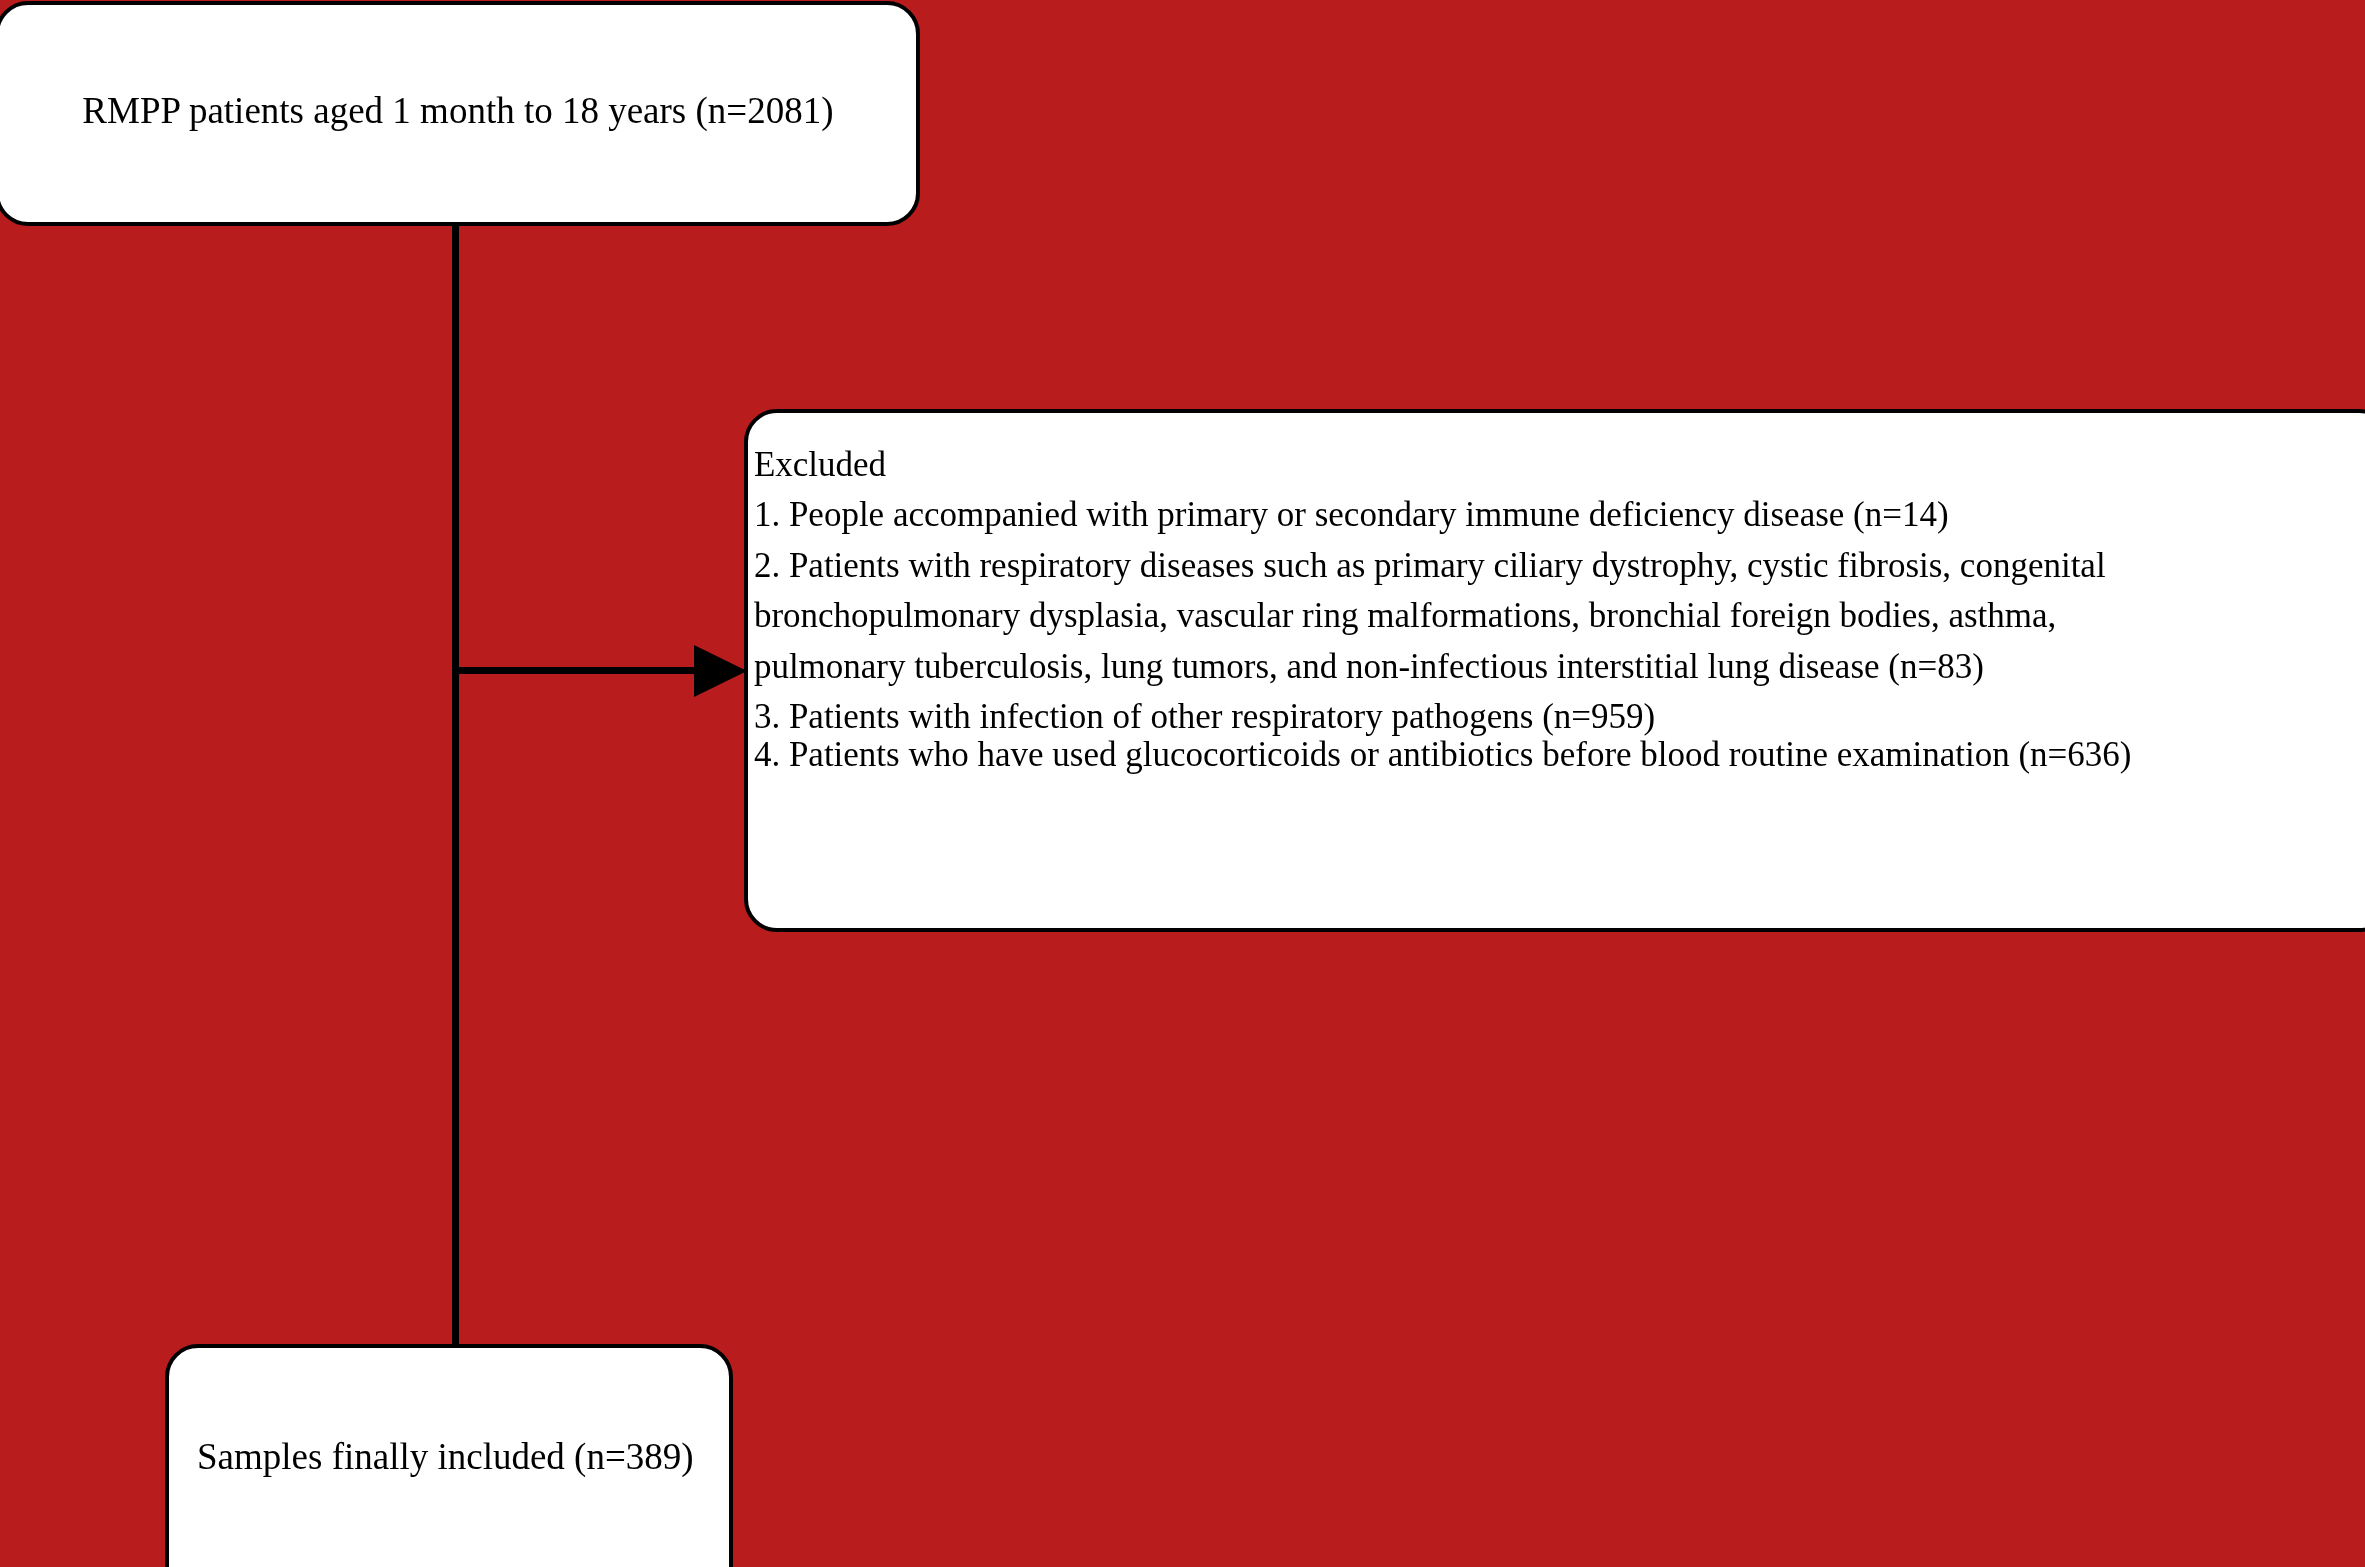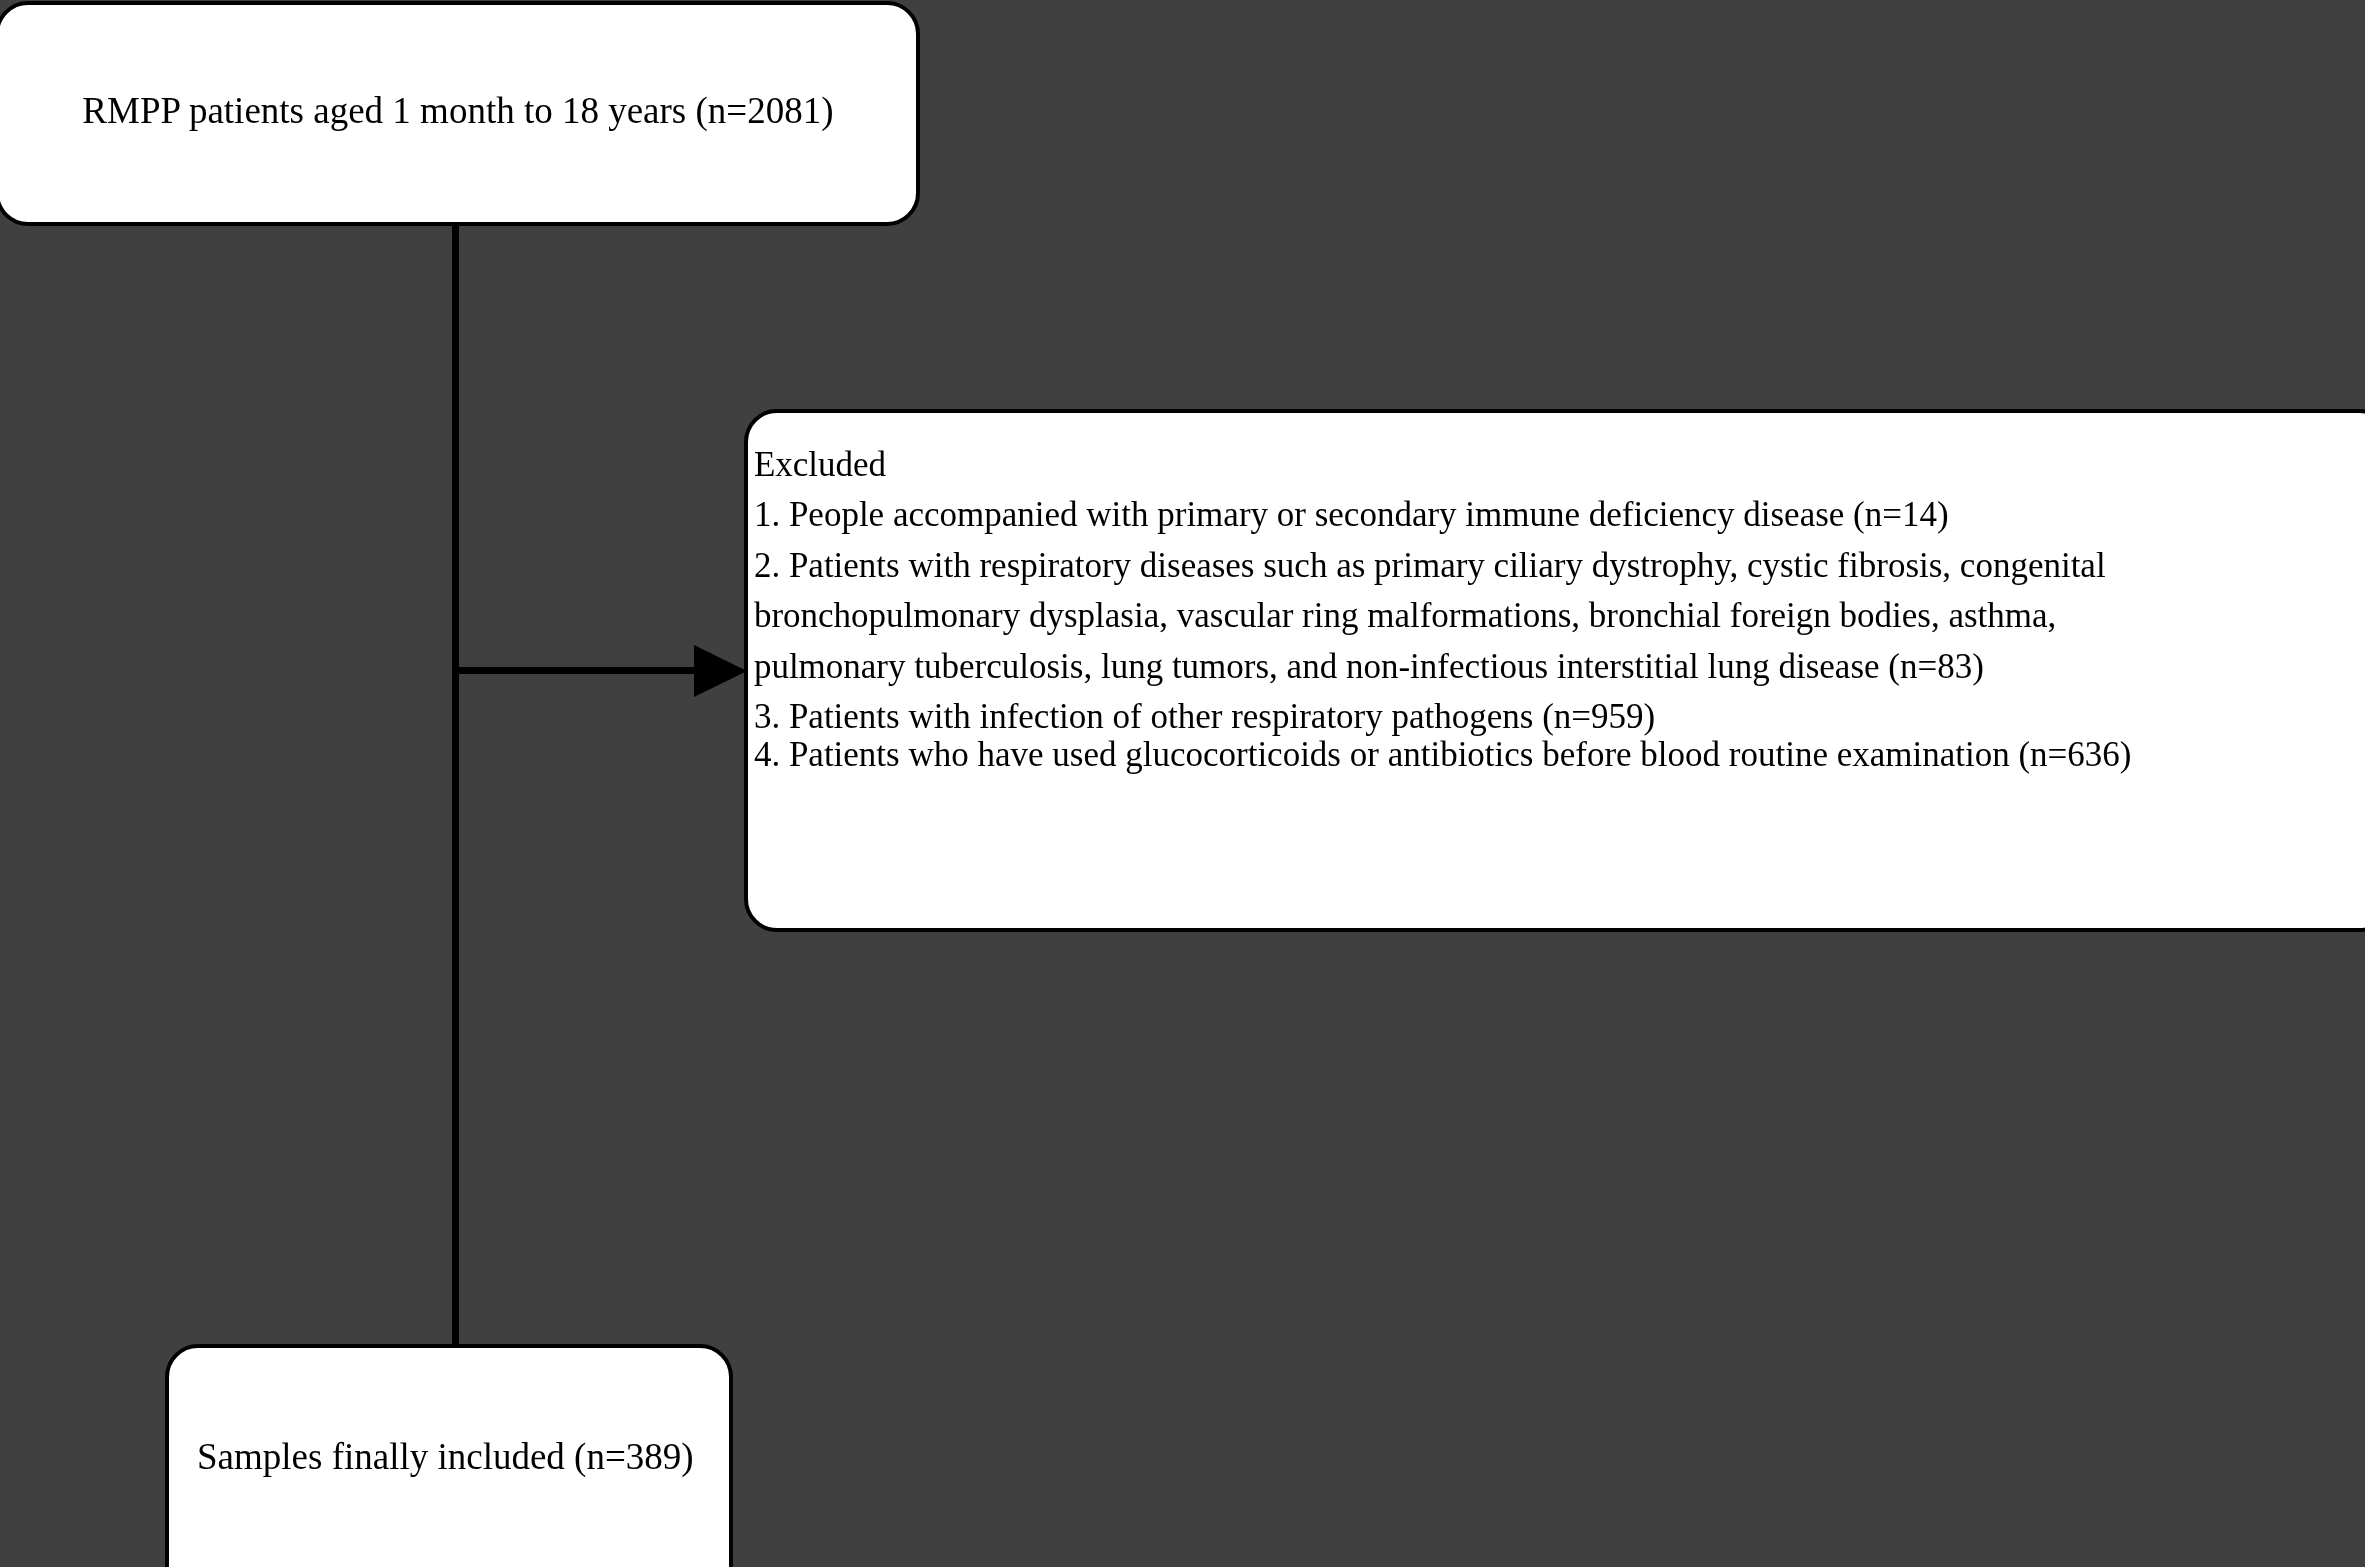--- a/index.html
+++ b/index.html
@@ -4,21 +4,21 @@
 <style>
   html, body {
     margin: 0;
     padding: 0;
     background: #ffffff;
   }
   #canvas {
     position: relative;
     width: 2366px;
     height: 1568px;
-    background: #404040;
+    background: #b91c1c;
     overflow: hidden;
     font-family: "Liberation Serif", "DejaVu Serif", serif;
     color: #000000;
   }
 
   .flow-box {
     position: absolute;
     box-sizing: border-box;
     border: 4.7px solid #000000;
     border-radius: 33px;

